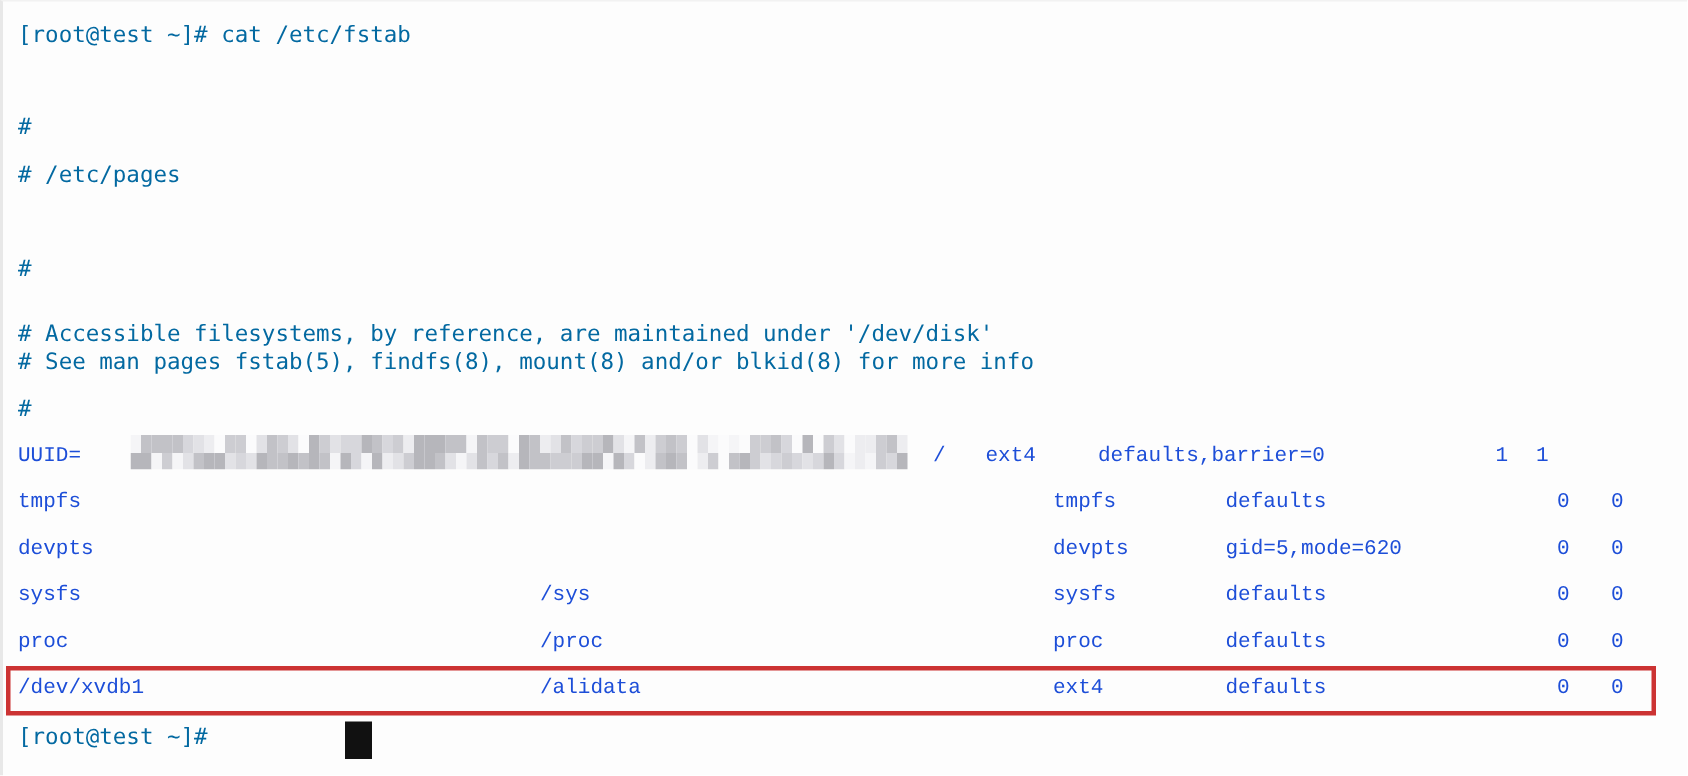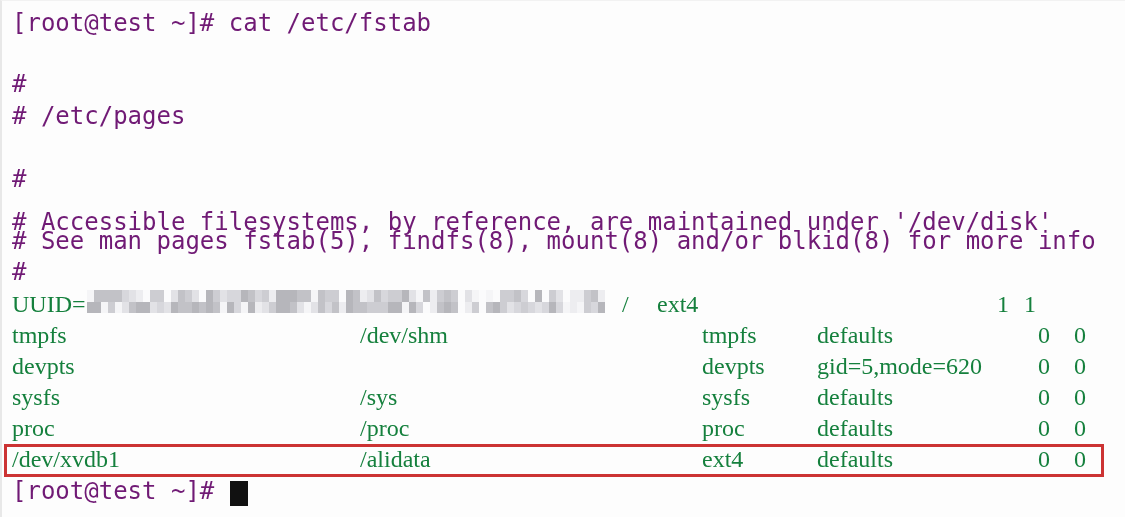--- a/index.html
+++ b/index.html
@@ -19,35 +19,35 @@
     height: 517px;
     background: #fdfdfd;
     box-sizing: border-box;
     border-left: 2px solid #e8e8e8;
     border-top: 1px solid #f2f2f2;
   }
   .line {
     position: absolute;
     left: 10px;
     white-space: pre;
-    font-size: 24px;
+    font-size: 15px;
     line-height: 24px;
     letter-spacing: 0px;
-    color: #701a75;
+    color: #0369a1;
     font-family: "DejaVu Sans Mono", "Liberation Mono", monospace;
     -webkit-font-smoothing: antialiased;
   }
   
   .col {
     position: absolute;
     white-space: pre;
-    font-size: 24px;
+    font-size: 14px;
     line-height: 24px;
-    color: #15803d;
-    font-family: Liberation Serif, serif;
+    color: #1d4ed8;
+    font-family: Liberation Mono, monospace;
   }
   .row {
     position: absolute;
     left: 0;
     width: 1125px;
     height: 26px;
   }
   .c1 { left: 10px; }
   .c2 { left: 358px; }
   .c3 { left: 700px; }
@@ -103,20 +103,21 @@
   <div class="line" style="top:103px;"># /etc/pages</div>
   <div class="line" style="top:166px;">#</div>
   <div class="line" style="top:209px;"># Accessible filesystems, by reference, are maintained under '/dev/disk'</div>
   <div class="line" style="top:228px;text-align:right;"># See man pages fstab(5), findfs(8), mount(8) and/or blkid(8) for more info</div>
   <div class="line" style="top:259px;">#</div>
 
   <div class="row" style="top:291px;">
     <span class="col c1">UUID=</span>
     <span class="col" style="left:620px;">/</span>
     <span class="col" style="left:655px;">ext4</span>
+    <span class="col" style="left:730px;">defaults,barrier=0</span>
     <span class="col" style="left:995px;">1</span>
     <span class="col" style="left:1022px;">1</span>
   </div>
   <div id="redaction">
       <i style="background: rgb(245, 245, 247);"></i>
       <i style="background: rgb(194, 194, 199);"></i>
       <i style="background: rgb(194, 194, 199);"></i>
       <i style="background: rgb(194, 194, 199);"></i>
       <i style="background: rgb(194, 194, 199);"></i>
       <i style="background: rgb(215, 215, 220);"></i>
@@ -259,21 +260,20 @@
       <i style="background: rgb(245, 245, 247);"></i>
       <i style="background: rgb(237, 237, 240);"></i>
       <i style="background: rgb(245, 245, 247);"></i>
       <i style="background: rgb(205, 205, 210);"></i>
       <i style="background: rgb(215, 215, 220);"></i>
       <i style="background: rgb(182, 182, 187);"></i>
     </div>
 
   <div class="row" style="top:322px;">
     <span class="col c1">tmpfs</span>
-    <span class="col c2">/dev/shm</span>
     <span class="col c3">tmpfs</span>
     <span class="col c4">defaults</span>
     <span class="col c5">0</span>
     <span class="col c6">0</span>
   </div>
 
   <div class="row" style="top:353px;">
     <span class="col c1">devpts</span>
     <span class="col c3">devpts</span>
     <span class="col c4">gid=5,mode=620</span>

